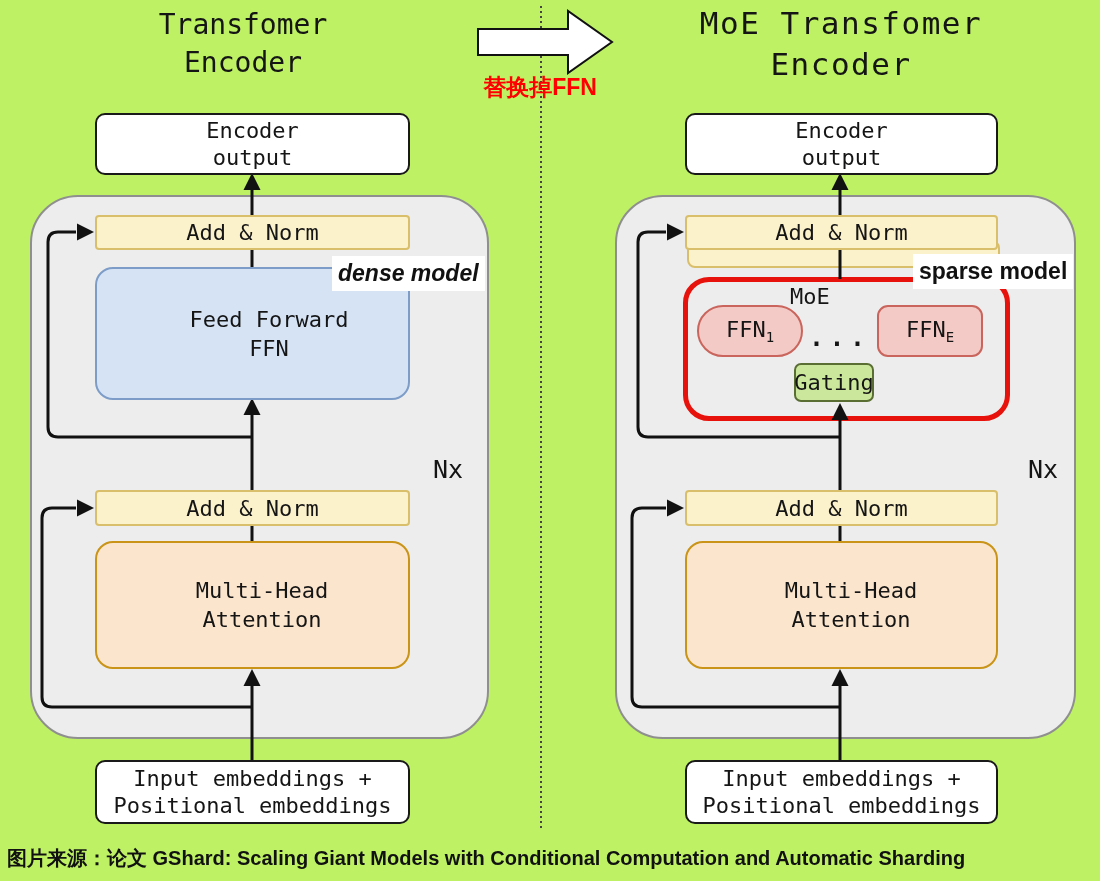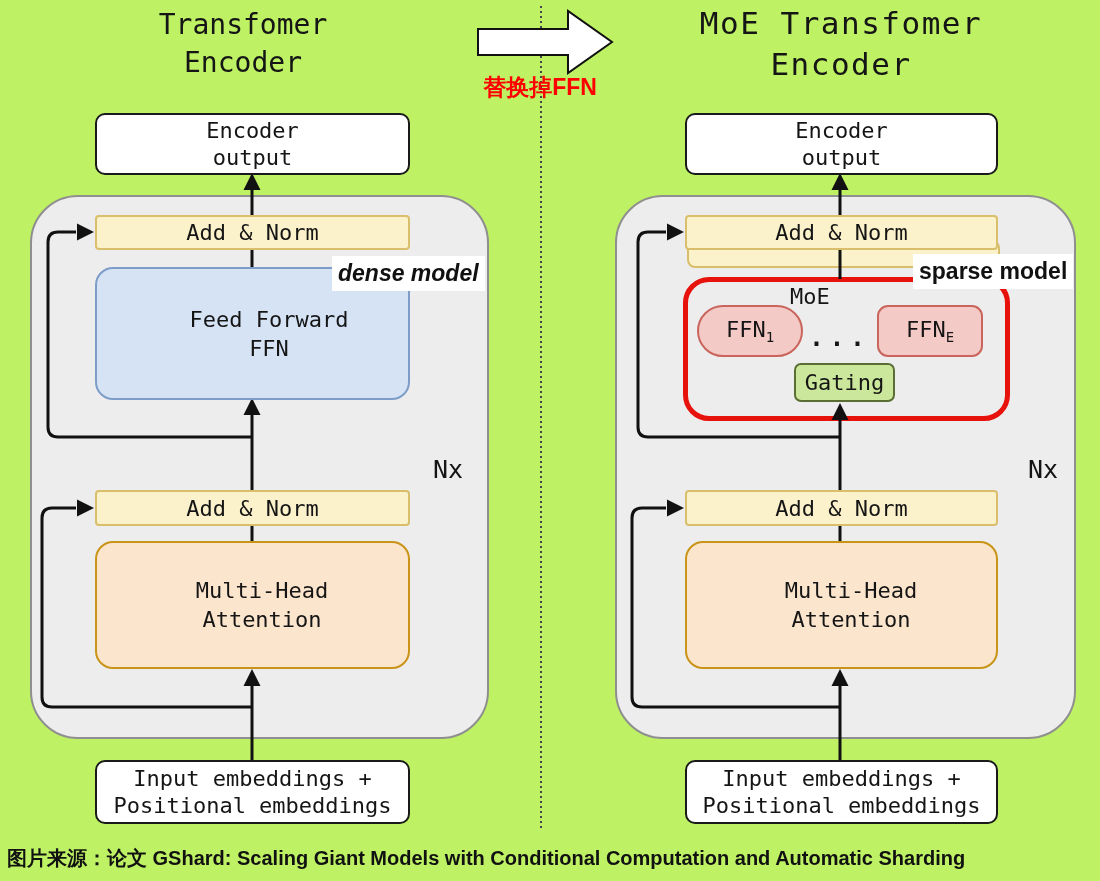--- a/index.html
+++ b/index.html
@@ -117,21 +117,21 @@
   <div class="box addnorm" style="left:685px;top:215px;width:313px;height:35px;">Add &amp; Norm</div>
   <div class="model-tag" style="left:913px;top:254px;">sparse model</div>
   <div class="moe-label" style="left:790px;top:284px;width:100px;">MoE</div>
   <div class="box expert" style="left:697px;top:305px;width:106px;height:52px;border-radius:26px;">
     <div><span>FFN</span><sub>1</sub></div>
   </div>
   <div class="dots" style="left:800px;top:324px;width:80px;">...</div>
   <div class="box expert" style="left:877px;top:305px;width:106px;height:52px;align-items:center;">
     <div><span>FFN</span><sub>E</sub></div>
   </div>
-  <div class="box gating" style="left:794px;top:363px;width:101px;height:39px;">Gating</div>
+  <div class="box gating" style="left:794px;top:363px;width:80px;height:39px;">Gating</div>
   <div class="box addnorm" style="left:685px;top:490px;width:313px;height:36px;">Add &amp; Norm</div>
   <div class="box mha-box" style="left:685px;top:541px;width:313px;height:128px;">
     <div>Multi-Head</div>
     <div>Attention</div>
   </div>
   <div class="nx" style="left:1028px;top:455px;">Nx</div>
   <div class="box white-box" style="left:685px;top:760px;width:313px;height:64px;">
     <div>Input embeddings +</div>
     <div>Positional embeddings</div>
   </div>

